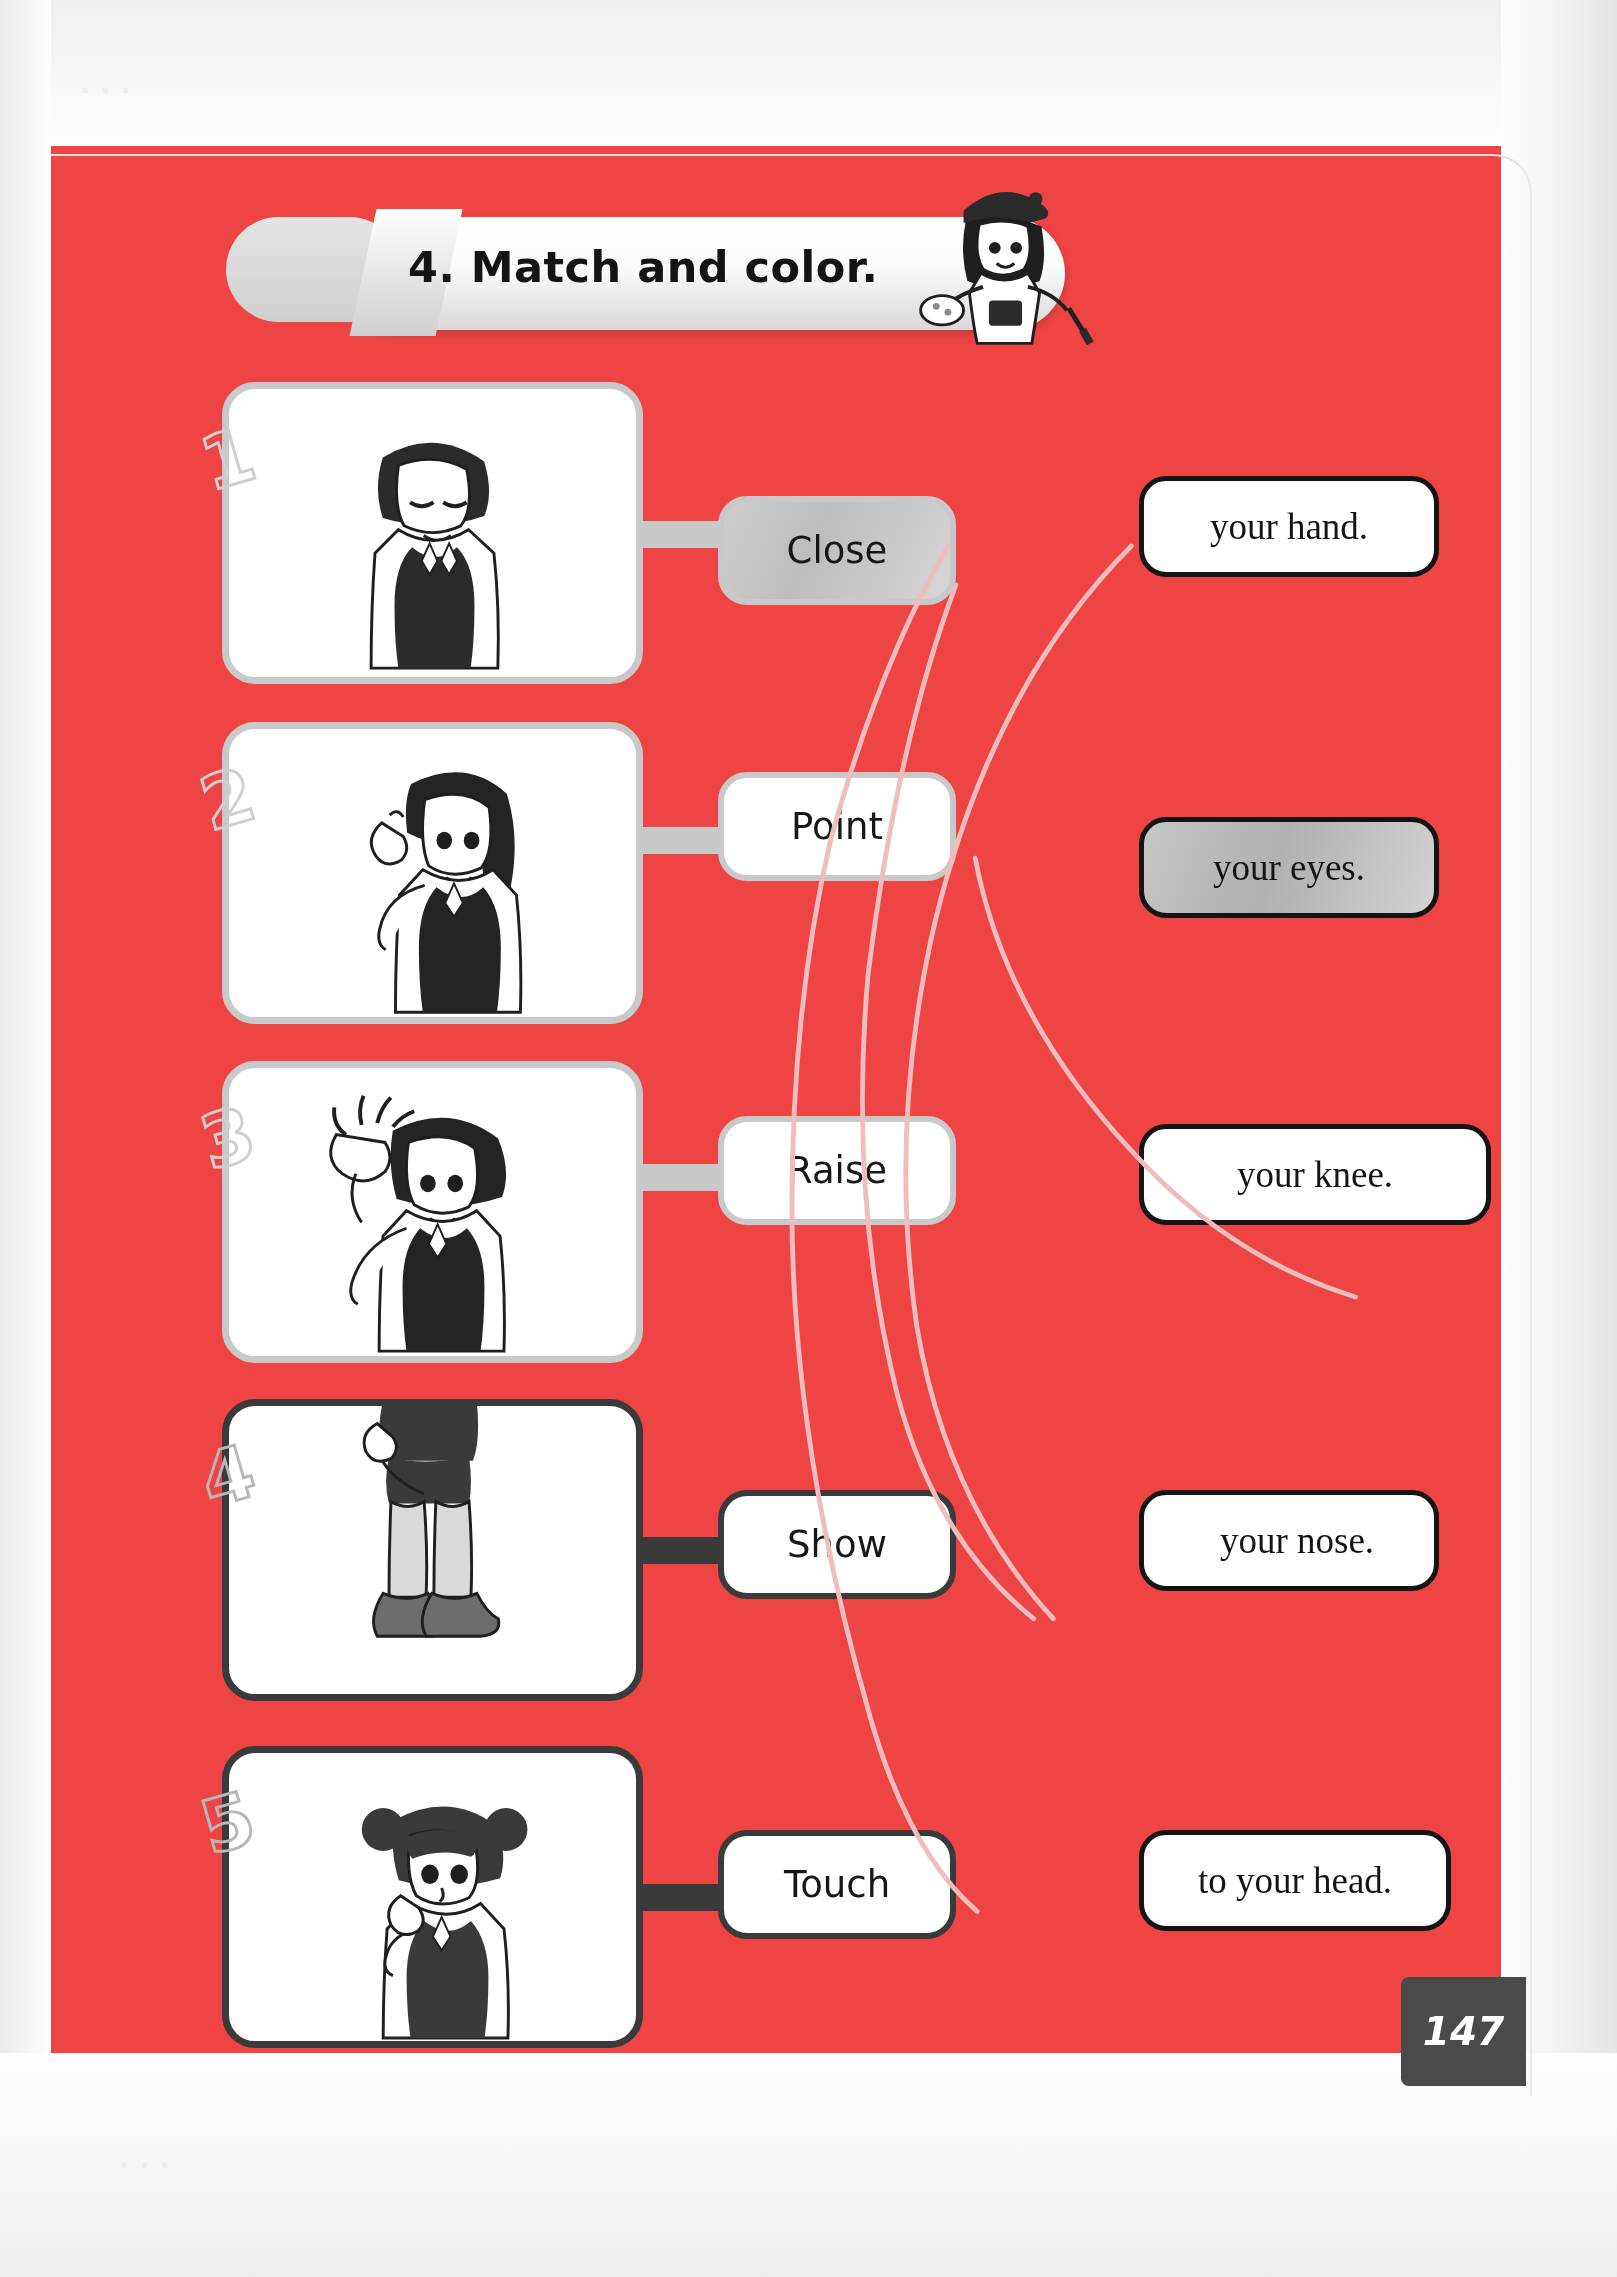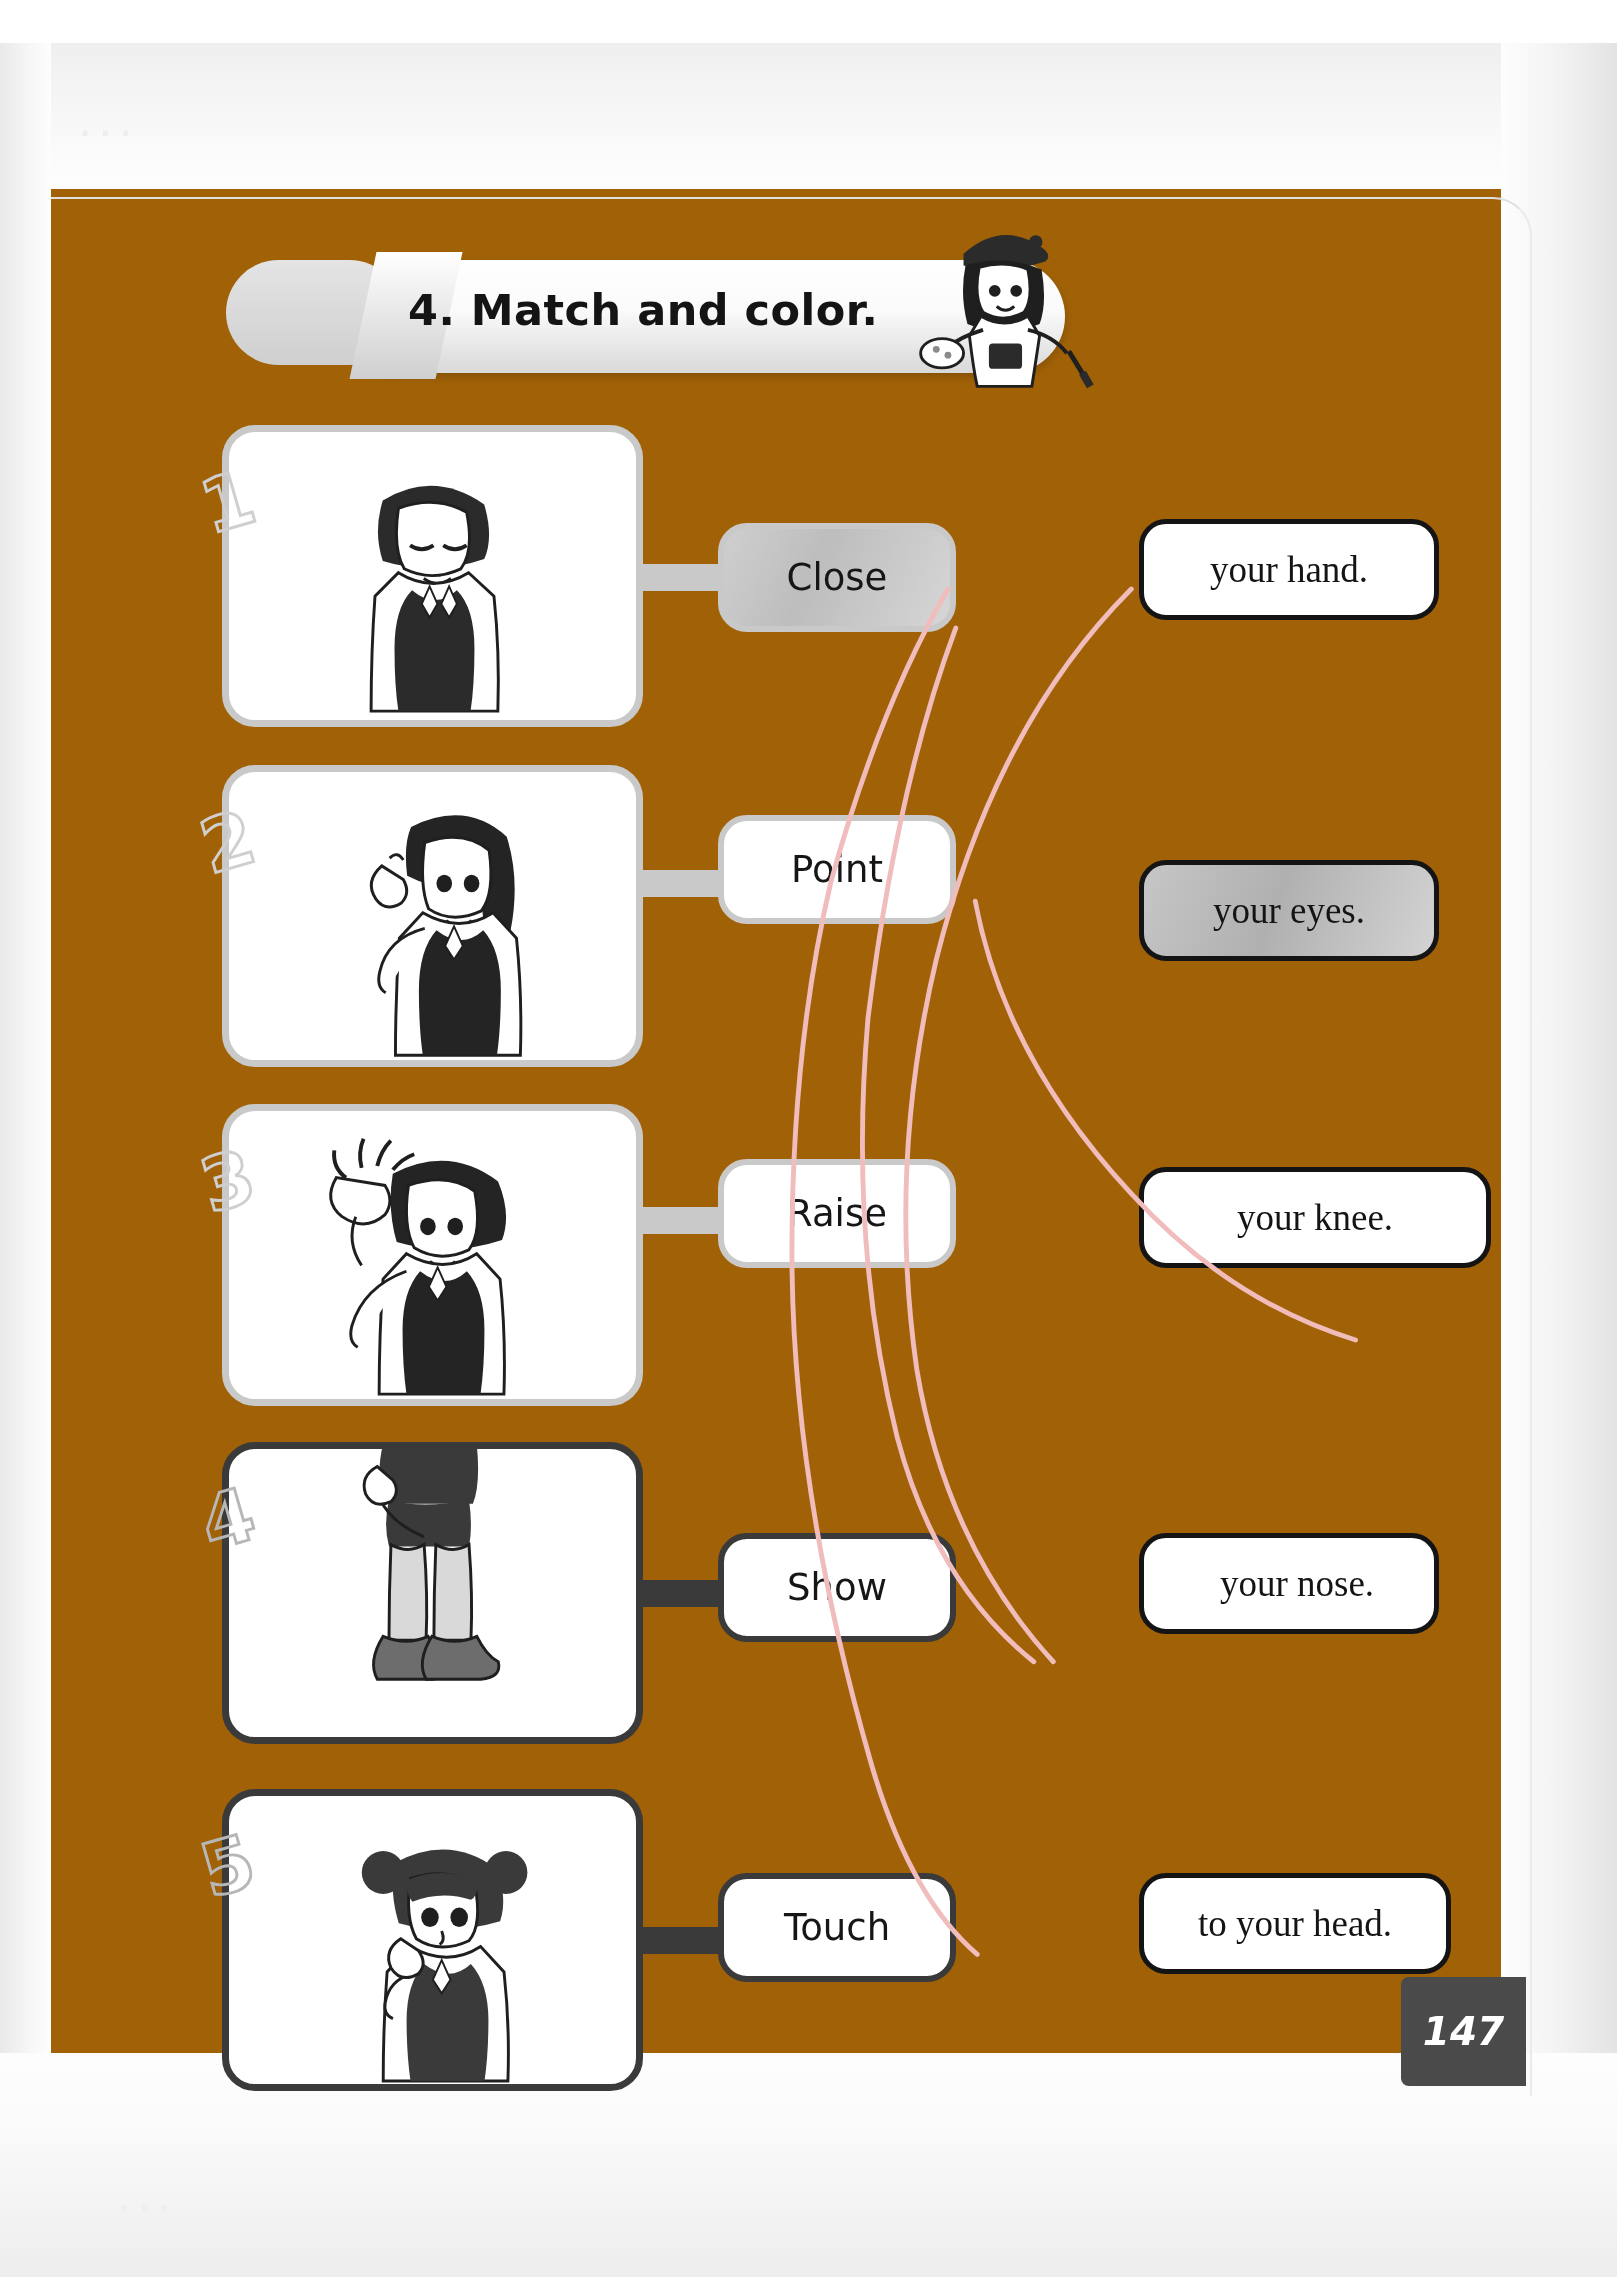--- a/index.html
+++ b/index.html
@@ -12,22 +12,21 @@
     height: 2277px;
     position: relative;
     overflow: hidden;
     font-family: "DejaVu Sans", sans-serif;
   }
 
   
   .page {
     position: absolute;
     inset: 0;
-    background: #a16207;
-    margin-top: 43px;
+    background: #ef4444;
   }
   .scan-edge-left {
     position: absolute;
     left: 0; top: 0; bottom: 0;
     width: 51px;
     background: linear-gradient(to right, #e9e9e9 0%, #f7f7f7 60%, #fdfdfd 100%);
   }
   .scan-edge-top {
     position: absolute;
     left: 0; right: 0; top: 0;
@@ -277,21 +276,21 @@
       <path d="M116 104 q12 8 24 0" stroke="#1f1f1f" stroke-width="4" fill="none"></path>
       <path d="M150 104 q12 8 24 0" stroke="#1f1f1f" stroke-width="4" fill="none"></path>
       <path d="M130 138 q14 10 28 0" stroke="#1f1f1f" stroke-width="3" fill="none"></path>
       <path d="M104 132 q36 22 72 0 l26 24 q6 56 4 118 l-130 0 q0 -62 4 -118z" fill="#ffffff" stroke="#1f1f1f" stroke-width="3"></path>
       <path d="M118 150 q24 20 46 0 q18 18 18 60 q0 38 -4 64 l-74 0 q-4 -26 -4 -64 q0 -42 18 -60z" fill="#2b2b2b"></path>
       <path d="M136 146 l8 18 l-8 14 l-8 -14z" fill="#ffffff" stroke="#1f1f1f" stroke-width="2"></path>
       <path d="M156 146 l8 18 l-8 14 l-8 -14z" fill="#ffffff" stroke="#1f1f1f" stroke-width="2"></path>
     </svg>
   </div>
   <div class="connector" style="left:636px; top:521px; width:105px;"></div>
-  <div class="verb-pill faint shaded" style="left:718px; top:480px;">
+  <div class="verb-pill faint shaded" style="left:718px; top:496px;">
     <span>Close</span>
   </div>
   <div class="obj-pill" style="left:1139px; top:476px; width:300px;">
     <span>your hand.</span>
   </div>
 
   <div class="pic-card faint" style="left:222px; top:722px;">
     <div class="card-num">2</div>
     <svg class="fig" style="left:59px; top:9.8px;" width="293" height="283" viewBox="0 0 300 290">
       <path d="M126 46 q56 -28 98 10 q14 44 4 96 q-10 34 -22 40 q-6 -50 -10 -88 q-40 10 -74 -8 q-4 -32 4 -50z" fill="#242424"></path>

